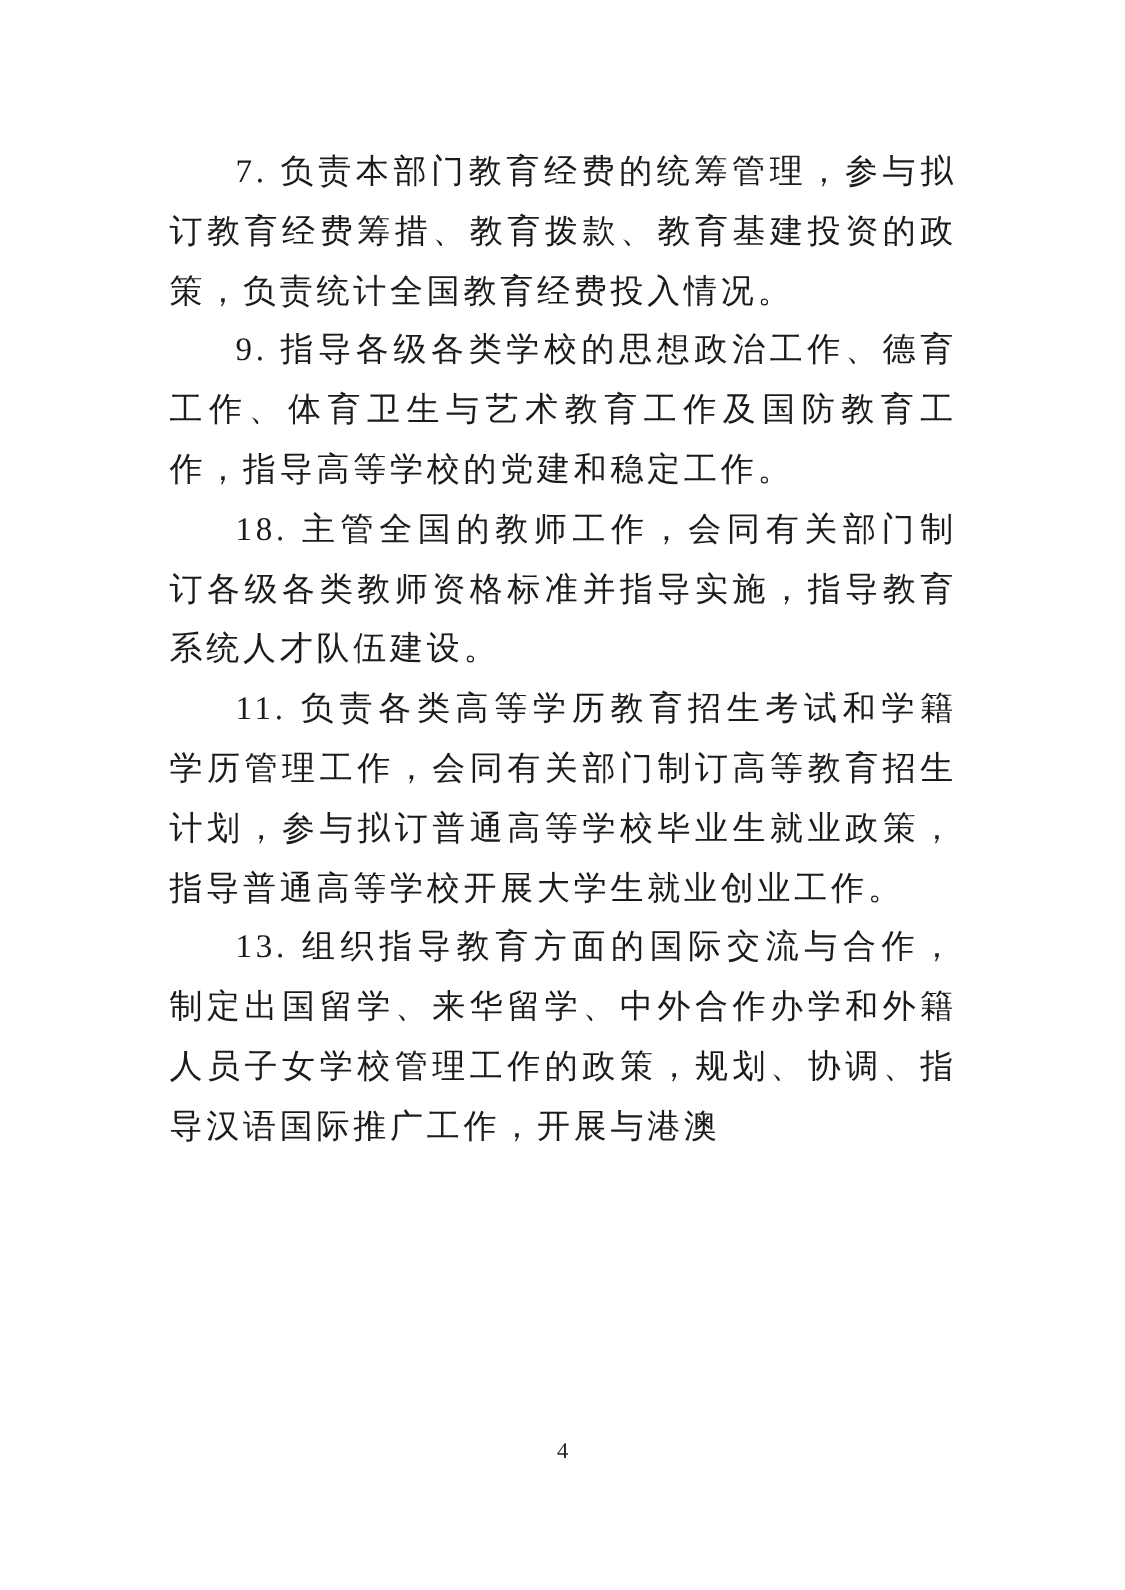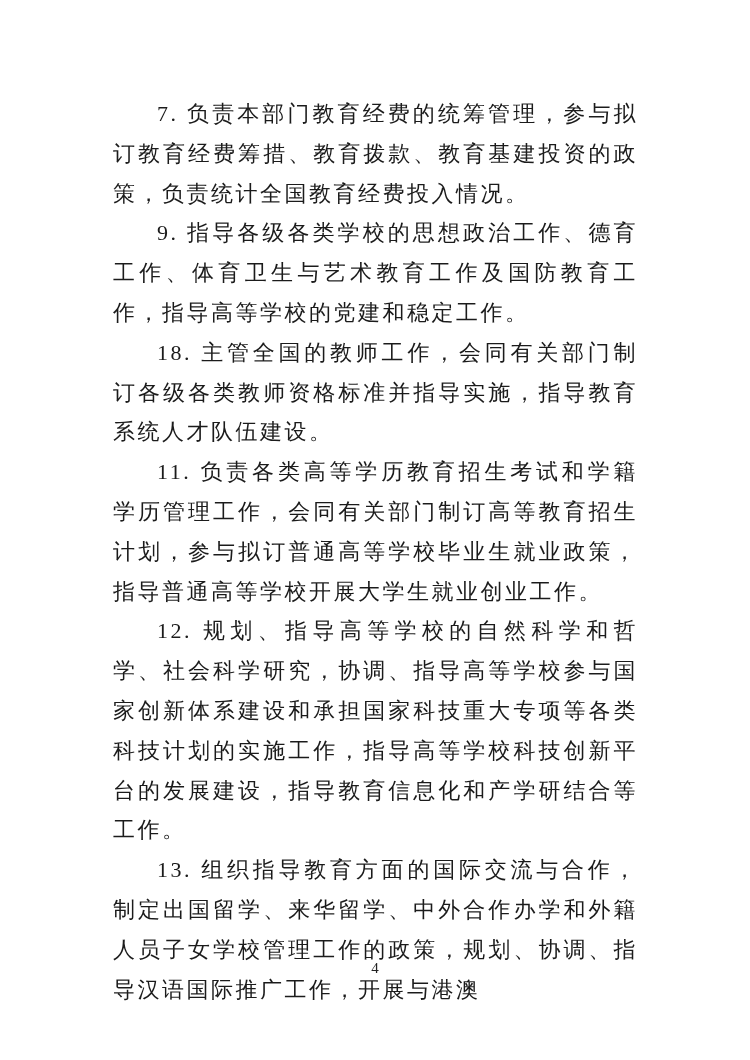--- a/index.html
+++ b/index.html
@@ -53,17 +53,16 @@
 </style>
 </head>
 <body>
 
 <div class="doc-page">
   <div class="doc-body">
     <p class="para">7. 负责本部门教育经费的统筹管理，参与拟订教育经费筹措、教育拨款、教育基建投资的政策，负责统计全国教育经费投入情况。</p>
     <p class="para">9. 指导各级各类学校的思想政治工作、德育工作、体育卫生与艺术教育工作及国防教育工作，指导高等学校的党建和稳定工作。</p>
     <p class="para">18. 主管全国的教师工作，会同有关部门制订各级各类教师资格标准并指导实施，指导教育系统人才队伍建设。</p>
     <p class="para">11. 负责各类高等学历教育招生考试和学籍学历管理工作，会同有关部门制订高等教育招生计划，参与拟订普通高等学校毕业生就业政策，指导普通高等学校开展大学生就业创业工作。</p>
-    <p class="para">12. 规划、指导高等学校的自然科学和哲学、社会科学研究，协调、指导高等学校参与国家创新体系建设和承担国家科技重大专项等各类科技计划的实施工作，指导高等学校科技创新平台的发展建设，指导教育信息化和产学研结合等工作。</p>
     <p class="para">13. 组织指导教育方面的国际交流与合作，制定出国留学、来华留学、中外合作办学和外籍人员子女学校管理工作的政策，规划、协调、指导汉语国际推广工作，开展与港澳</p>
   </div>
   <div class="page-number">4</div>
 </div>
 
 </body></html>

